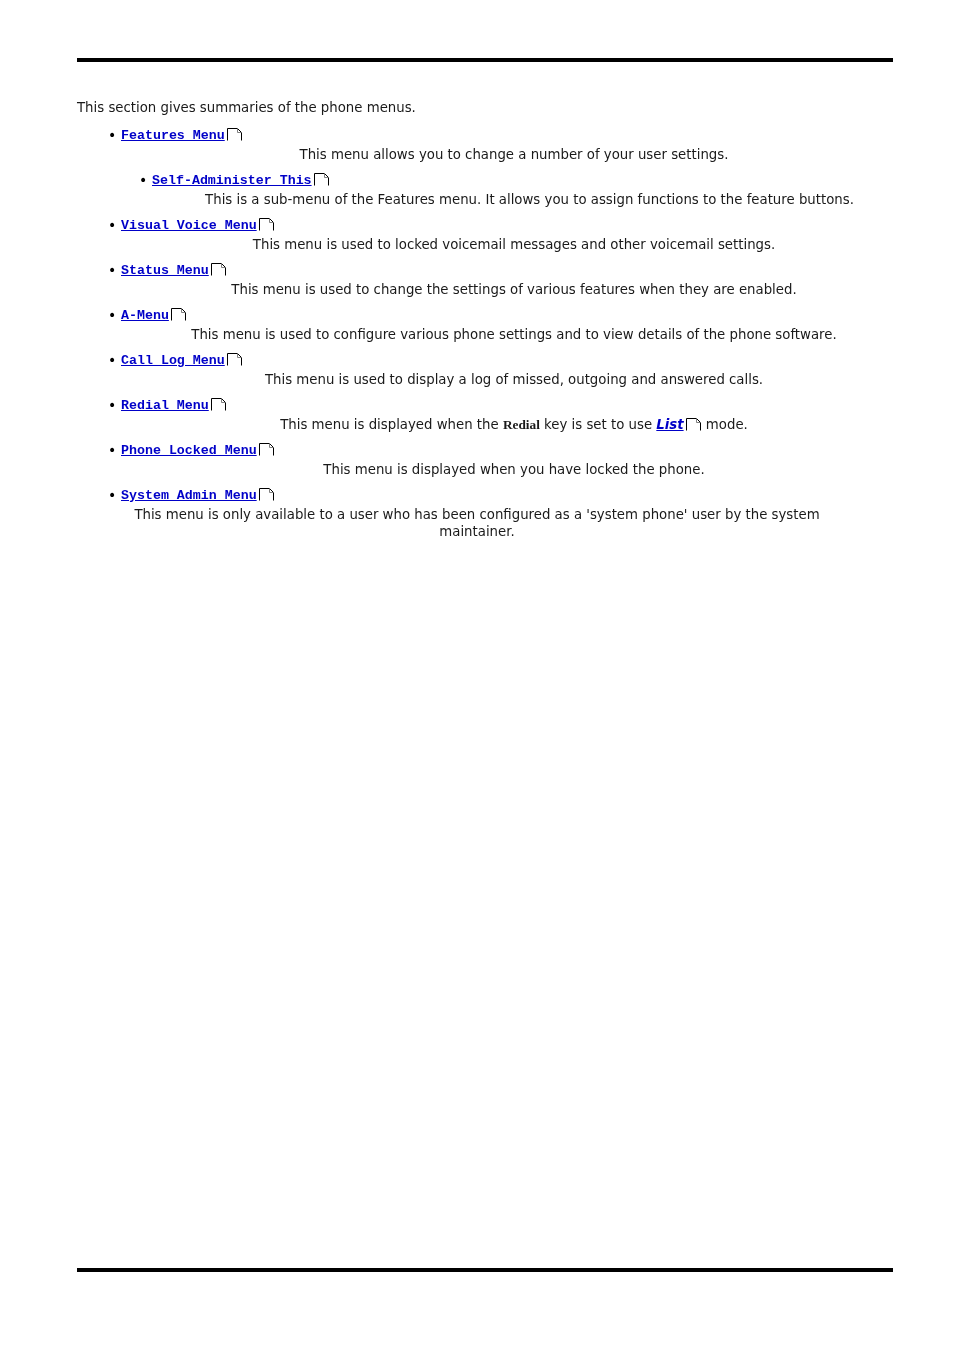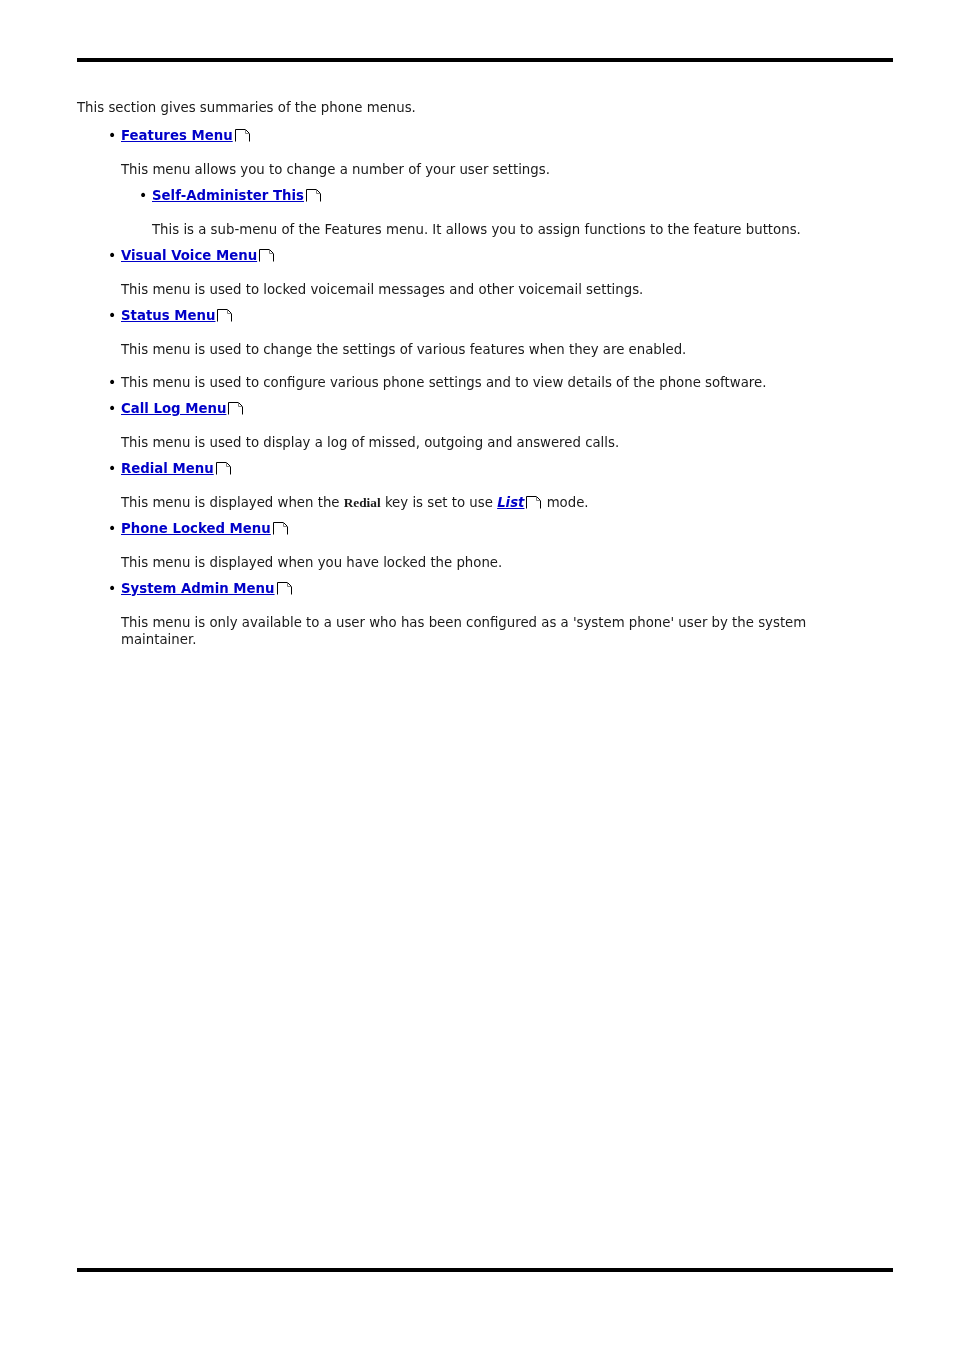--- a/index.html
+++ b/index.html
@@ -88,36 +88,38 @@
     top: -1px;
     font-size: 14px;
     line-height: 18px;
     color: #000000;
   }
 
   .item-head {
     font-size: 13.3px;
     line-height: 18px;
     white-space: nowrap;
+    font-family: Liberation Mono, monospace;
   }
   .doclink {
     color: #0000c8;
     font-weight: bold;
     text-decoration: underline;
     font-size: 13.3px;
   }
   .doclink.italic {
     font-style: italic;
   }
 
   .item-desc {
     font-size: 13.3px;
     line-height: 17px;
     color: #1a1a1a;
-    margin-top: 16px;
+    margin-top: 1px;
+    text-align: center;
   }
   .item-desc b { font-weight: bold; font-family: Liberation Serif, serif; }
 
   
   .pageicon {
     display: inline-block;
     width: 15px;
     height: 13px;
     vertical-align: -2px;
     margin: 0 1px 0 2px;
@@ -174,20 +176,26 @@
         <div class="item-head">
           <a class="doclink" href="#">Status Menu</a><span class="pageicon"><svg width="15" height="13" viewBox="0 0 15 13">
                 <path d="M0.5 12.5 L0.5 0.5 L10.5 0.5 L14.5 4.5 L14.5 12.5" fill="none" stroke="#000000" stroke-width="1"></path>
                 <path d="M10.5 0.5 L10.5 4.5 L14.5 4.5" fill="none" stroke="#808080" stroke-width="1"></path>
               </svg></span>
         </div>
         <div class="item-desc">This menu is used to change the settings of various features when they are enabled.</div>
       </li>
 
       <li>
+        <div class="item-head">
+          <a class="doclink" href="#">A-Menu</a><span class="pageicon"><svg width="15" height="13" viewBox="0 0 15 13">
+                <path d="M0.5 12.5 L0.5 0.5 L10.5 0.5 L14.5 4.5 L14.5 12.5" fill="none" stroke="#000000" stroke-width="1"></path>
+                <path d="M10.5 0.5 L10.5 4.5 L14.5 4.5" fill="none" stroke="#808080" stroke-width="1"></path>
+              </svg></span>
+        </div>
         <div class="item-desc">This menu is used to configure various phone settings and to view details of the phone software.</div>
       </li>
 
       <li>
         <div class="item-head">
           <a class="doclink" href="#">Call Log Menu</a><span class="pageicon"><svg width="15" height="13" viewBox="0 0 15 13">
                 <path d="M0.5 12.5 L0.5 0.5 L10.5 0.5 L14.5 4.5 L14.5 12.5" fill="none" stroke="#000000" stroke-width="1"></path>
                 <path d="M10.5 0.5 L10.5 4.5 L14.5 4.5" fill="none" stroke="#808080" stroke-width="1"></path>
               </svg></span>
         </div>

